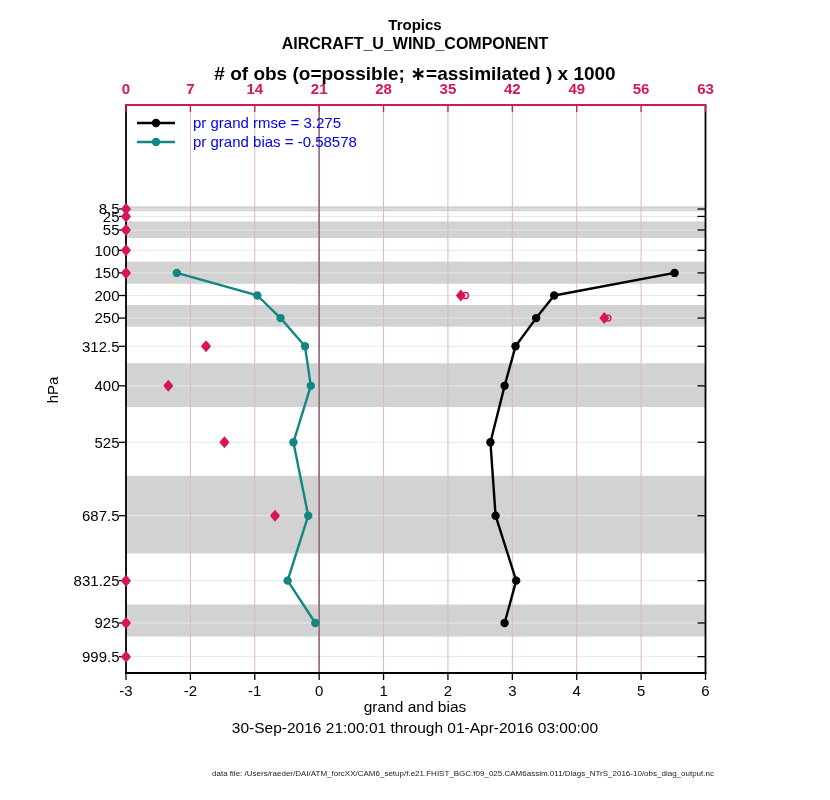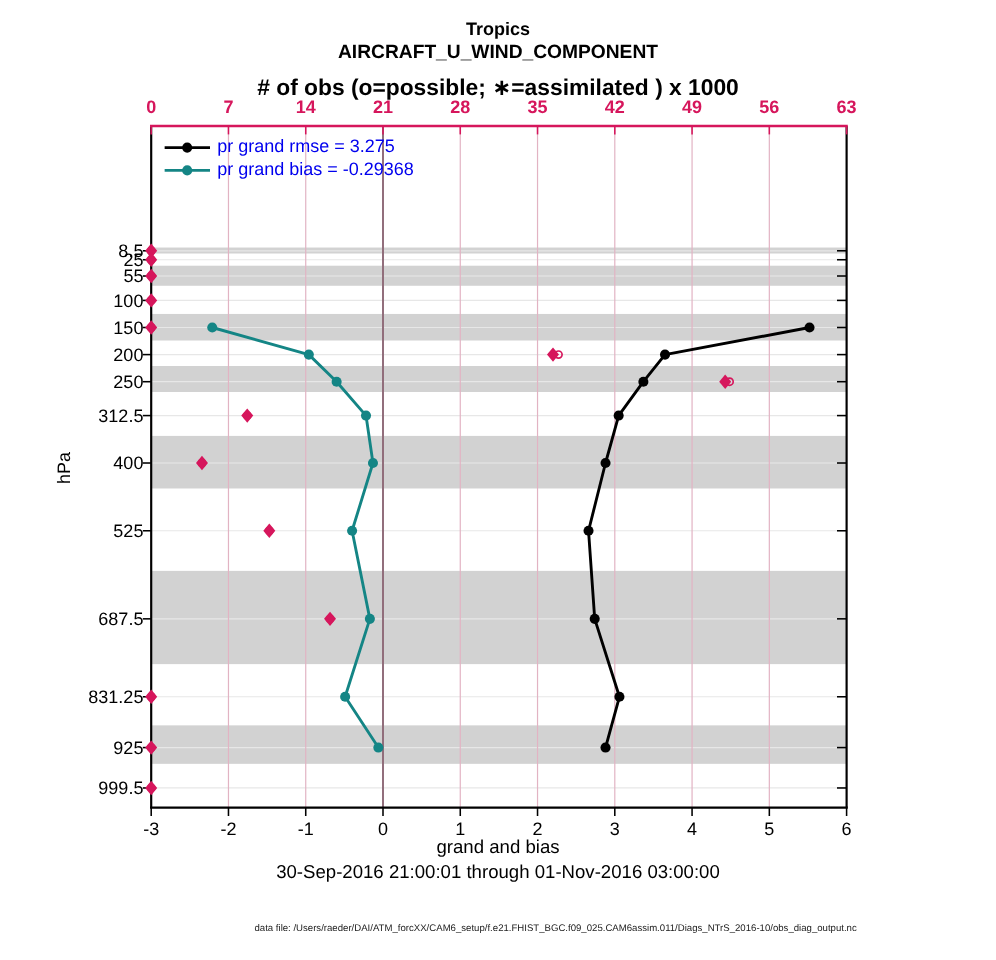--- a/index.html
+++ b/index.html
@@ -8,21 +8,21 @@
   .fig svg.plot{position:absolute;left:0;top:0;}
   .ctr{position:absolute;left:0;width:830px;text-align:center;color:#000;}
   .title1{top:16px;font-size:15px;font-weight:bold;}
   .title2{top:35px;font-size:16px;font-weight:bold;}
   .obs-label{top:62px;font-size:19px;font-weight:bold;}
   .xlabel{top:698px;font-size:15.5px;}
   .daterange{top:719px;font-size:15.5px;}
   .datafile{top:769px;font-size:8px;color:#222;margin-left:48px;}
   .legend{position:absolute;left:137px;top:113px;}
   .lrow{display:flex;align-items:center;height:19px;}
-  .lrow span{margin-left:6px;font-size:15px;}
+  .lrow span{margin-left:18px;font-size:15px;}
   .tick-label{font-size:15px;}
 </style>
 </head>
 <body>
 
 <div class="fig">
 
   <svg class="plot" id="plot" width="830" height="800">
     <text x="58" y="390" transform="rotate(-90 58 390)" text-anchor="middle" font-size="15" fill="#000">hPa</text>
   <g>
@@ -221,20 +221,20 @@
         <line class="lg-line-0" x1="0" y1="6" x2="38" y2="6" stroke-width="2.4" stroke="#000000"></line>
         <circle class="lg-dot-0" cx="19" cy="6" r="4.2" fill="#000000"></circle>
       </svg>
       <span style="color: rgb(0, 0, 238);">pr grand rmse = 3.275</span>
     </div>
     <div class="lrow">
       <svg width="38" height="12">
         <line class="lg-line-1" x1="0" y1="6" x2="38" y2="6" stroke-width="2.4" stroke="#148585"></line>
         <circle class="lg-dot-1" cx="19" cy="6" r="4.2" fill="#148585"></circle>
       </svg>
-      <span style="color: rgb(0, 0, 238);">pr grand bias = -0.29368</span>
+      <span style="color: rgb(0, 0, 238);">pr grand bias = -0.58578</span>
     </div>
   </div>
 
   <div class="ctr xlabel">grand and bias</div>
-  <div class="ctr daterange">30-Sep-2016 21:00:01 through 01-Nov-2016 03:00:00</div>
+  <div class="ctr daterange">30-Sep-2016 21:00:01 through 01-Apr-2016 03:00:00</div>
   <div class="ctr datafile">data file: /Users/raeder/DAI/ATM_forcXX/CAM6_setup/f.e21.FHIST_BGC.f09_025.CAM6assim.011/Diags_NTrS_2016-10/obs_diag_output.nc</div>
 </div>
 
 </body></html>

